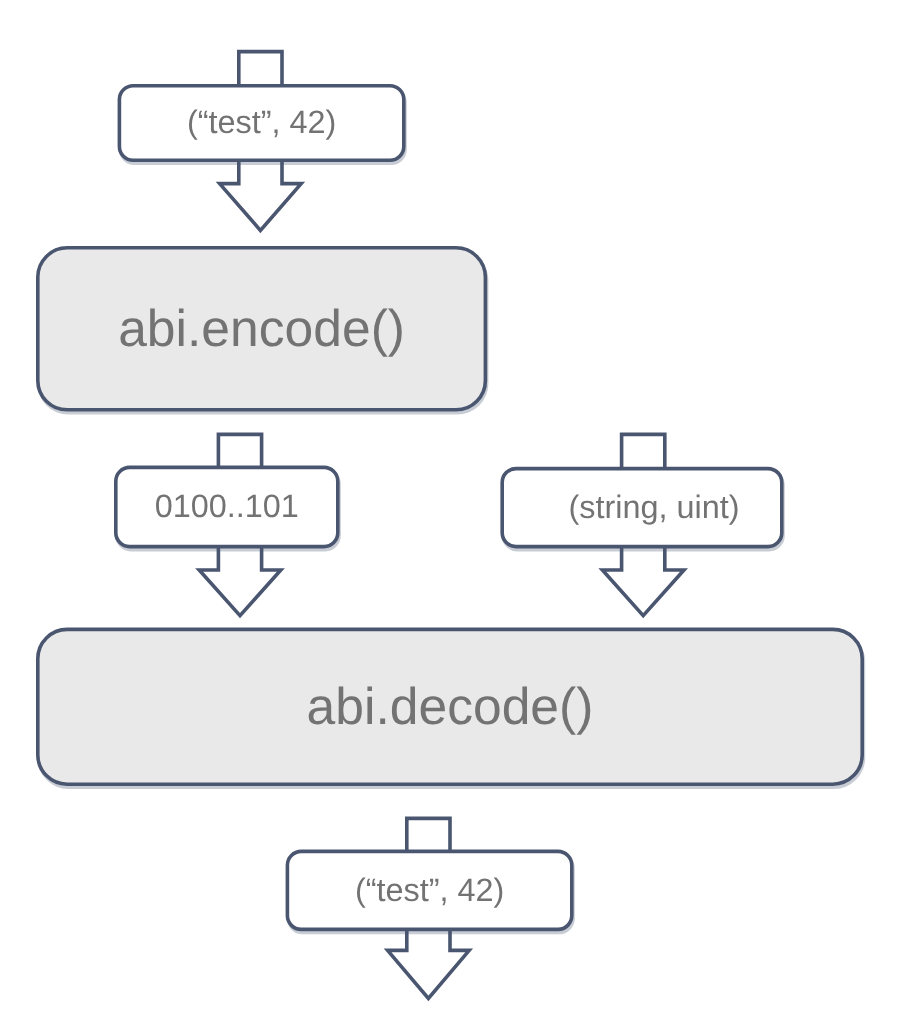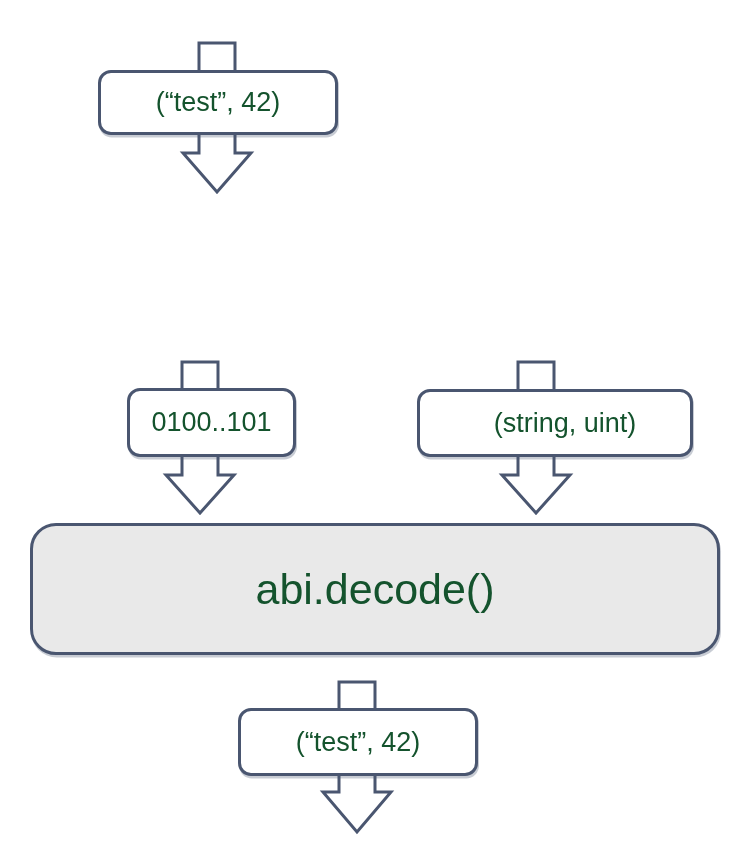--- a/index.html
+++ b/index.html
@@ -28,39 +28,39 @@
     stroke-width: 3;
     stroke-linejoin: miter;
   }
   .node {
     position: absolute;
     box-sizing: border-box;
     border: 3px solid #4a5670;
     display: flex;
     align-items: center;
     justify-content: center;
-    color: #14532d;
+    color: #737373;
     text-align: center;
     box-shadow: 1px 2.5px 0 rgba(74, 86, 112, 0.30);
   }
   .node.data-pill {
     background: #ffffff;
     border-radius: 13px;
     font-size: 27px;
   }
   .node.process {
     background: #e9e9e9;
     border-radius: 26px;
     font-size: 43px;
   }
   
   .input-box   { left: 98px;  top: 70px;  width: 240px; height: 65px; }
   .encode-box  { left: 30px;  top: 205px; width: 376px; height: 138px; }
-  .bytes-box   { left: 95px;  top: 388px; width: 169px; height: 69px; margin-left: 32px; }
-  .types-box   { left: 417px; top: 389px; width: 276px; height: 68px; padding-left: 20px; }
+  .bytes-box   { left: 95px;  top: 388px; width: 188px; height: 69px; }
+  .types-box   { left: 417px; top: 389px; width: 236px; height: 68px; padding-left: 20px; }
   .decode-box  { left: 30px;  top: 523px; width: 690px; height: 132px; }
   .output-box  { left: 238px; top: 708px; width: 240px; height: 68px; }
 </style>
 </head>
 <body>
 
 <div class="canvas">
 
   <svg class="arrow-layer" viewBox="0 0 748 860">
 
@@ -70,20 +70,23 @@
 
     <polygon points="518,362 554,362 554,475 570,475 536,513 502,475 518,475"></polygon>
 
     <polygon points="339,682 375,682 375,792 391,792 357,832 323,792 339,792"></polygon>
   </svg>
 
   <div class="node data-pill input-box">
     <span>(“test”, 42)</span>
   </div>
 
+  <div class="node process encode-box">
+    <span>abi.encode()</span>
+  </div>
 
   <div class="node data-pill bytes-box">
     <span>0100..101</span>
   </div>
 
   <div class="node data-pill types-box">
     <span>(string, uint)</span>
   </div>
 
   <div class="node process decode-box">

